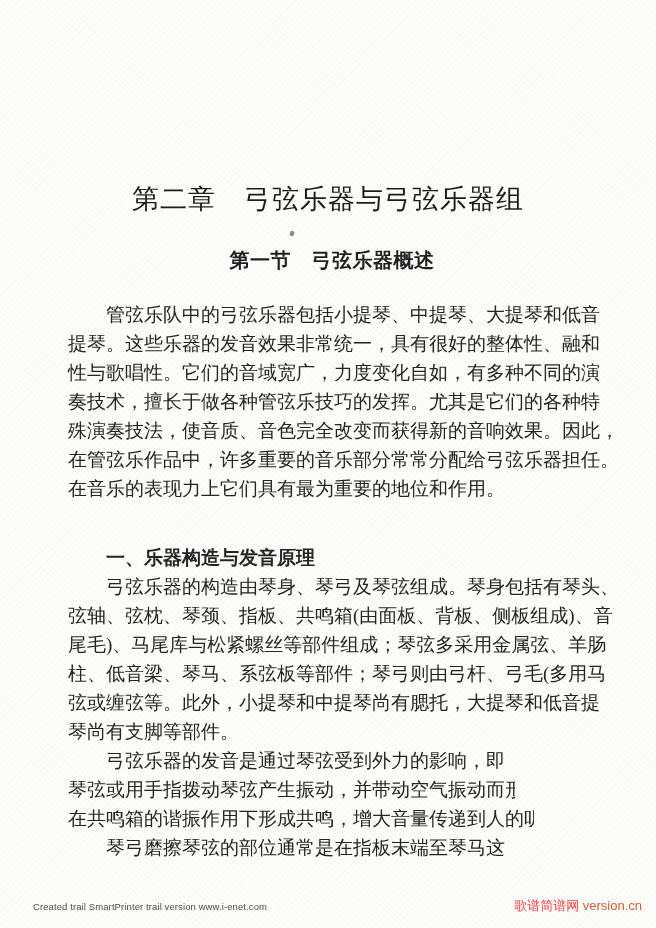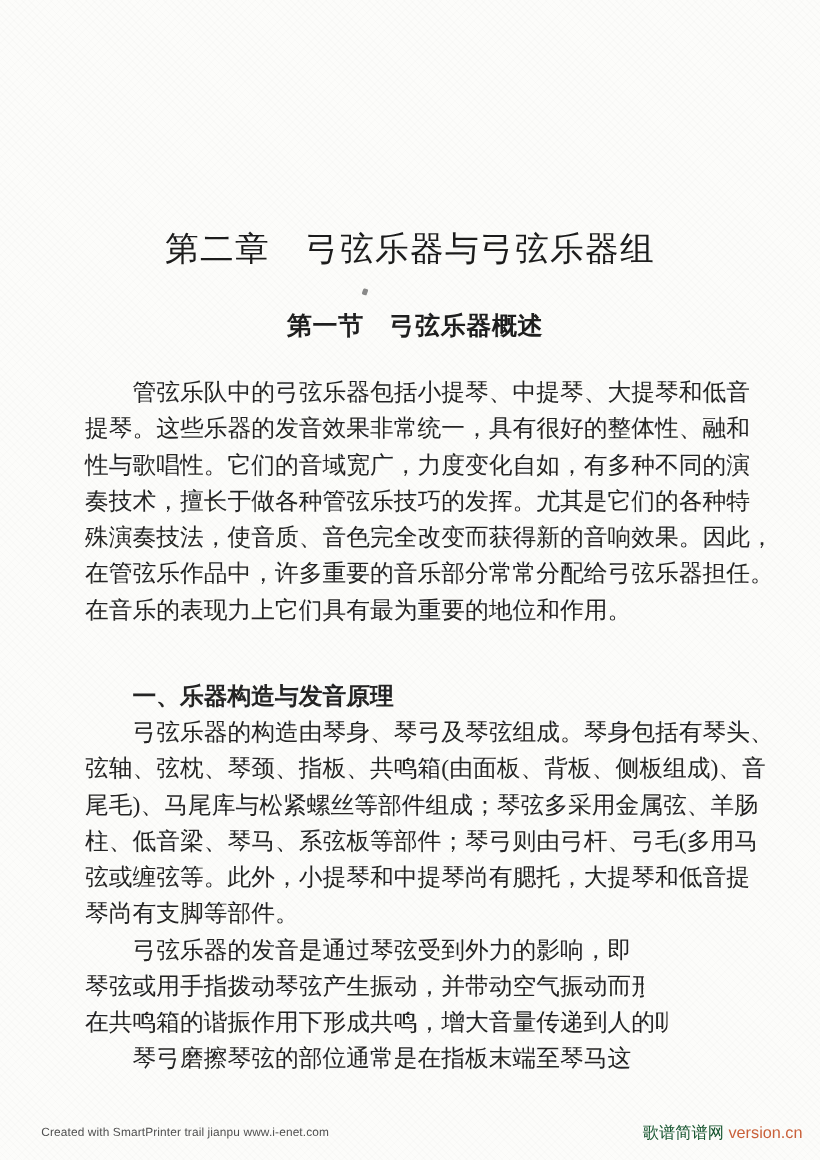--- a/index.html
+++ b/index.html
@@ -63,21 +63,21 @@
     position: absolute; left: 33px; top: 901px;
     font-family: "Liberation Sans", "DejaVu Sans", sans-serif;
     font-size: 9.5px; color: #4f4f4f;
     letter-spacing: 0.1px;
   }
   .footer-right {
     position: absolute; right: 14px; top: 897px;
     font-family: "Liberation Sans", "DejaVu Sans", sans-serif;
     font-size: 13px;
   }
-  .site-name { color: #14532d; }
+  .site-name { color: #ef4444; }
   .site-url { font-style: normal; text-decoration: none; }
 </style>
 </head>
 <body>
 
 <div class="page">
 
   <h1 class="chapter-title">第二章　弓弦乐器与弓弦乐器组</h1>
 
   <span class="speck"></span>
@@ -98,20 +98,20 @@
       <div class="line">尾毛)、马尾库与松紧螺丝等部件组成；琴弦多采用金属弦、羊肠</div>
       <div class="line">柱、低音梁、琴马、系弦板等部件；琴弓则由弓杆、弓毛(多用马</div>
       <div class="line">弦或缠弦等。此外，小提琴和中提琴尚有腮托，大提琴和低音提</div>
       <div class="line">琴尚有支脚等部件。</div>
       <div class="line indent">弓弦乐器的发音是通过琴弦受到外力的影响，即<span class="clip">用</span></div>
       <div class="line">琴弦或用手指拨动琴弦产生振动，并带动空气振动而<span class="clip">形</span></div>
       <div class="line">在共鸣箱的谐振作用下形成共鸣，增大音量传递到人的<span class="clip">听</span></div>
       <div class="line indent">琴弓磨擦琴弦的部位通常是在指板末端至琴马这<span class="clip">一</span></div>
     </div>
 
-  <div class="footer-left">Created with SmartPrinter trail jianpu www.i-enet.com</div>
+  <div class="footer-left">Created trail SmartPrinter trail version www.i-enet.com</div>
 
   <div class="footer-right">
     <span class="site-name">歌谱简谱网</span>
     <span class="site-url" style="color: rgb(201, 96, 58);">version.cn</span>
   </div>
 
 </div>
 
 </body></html>

